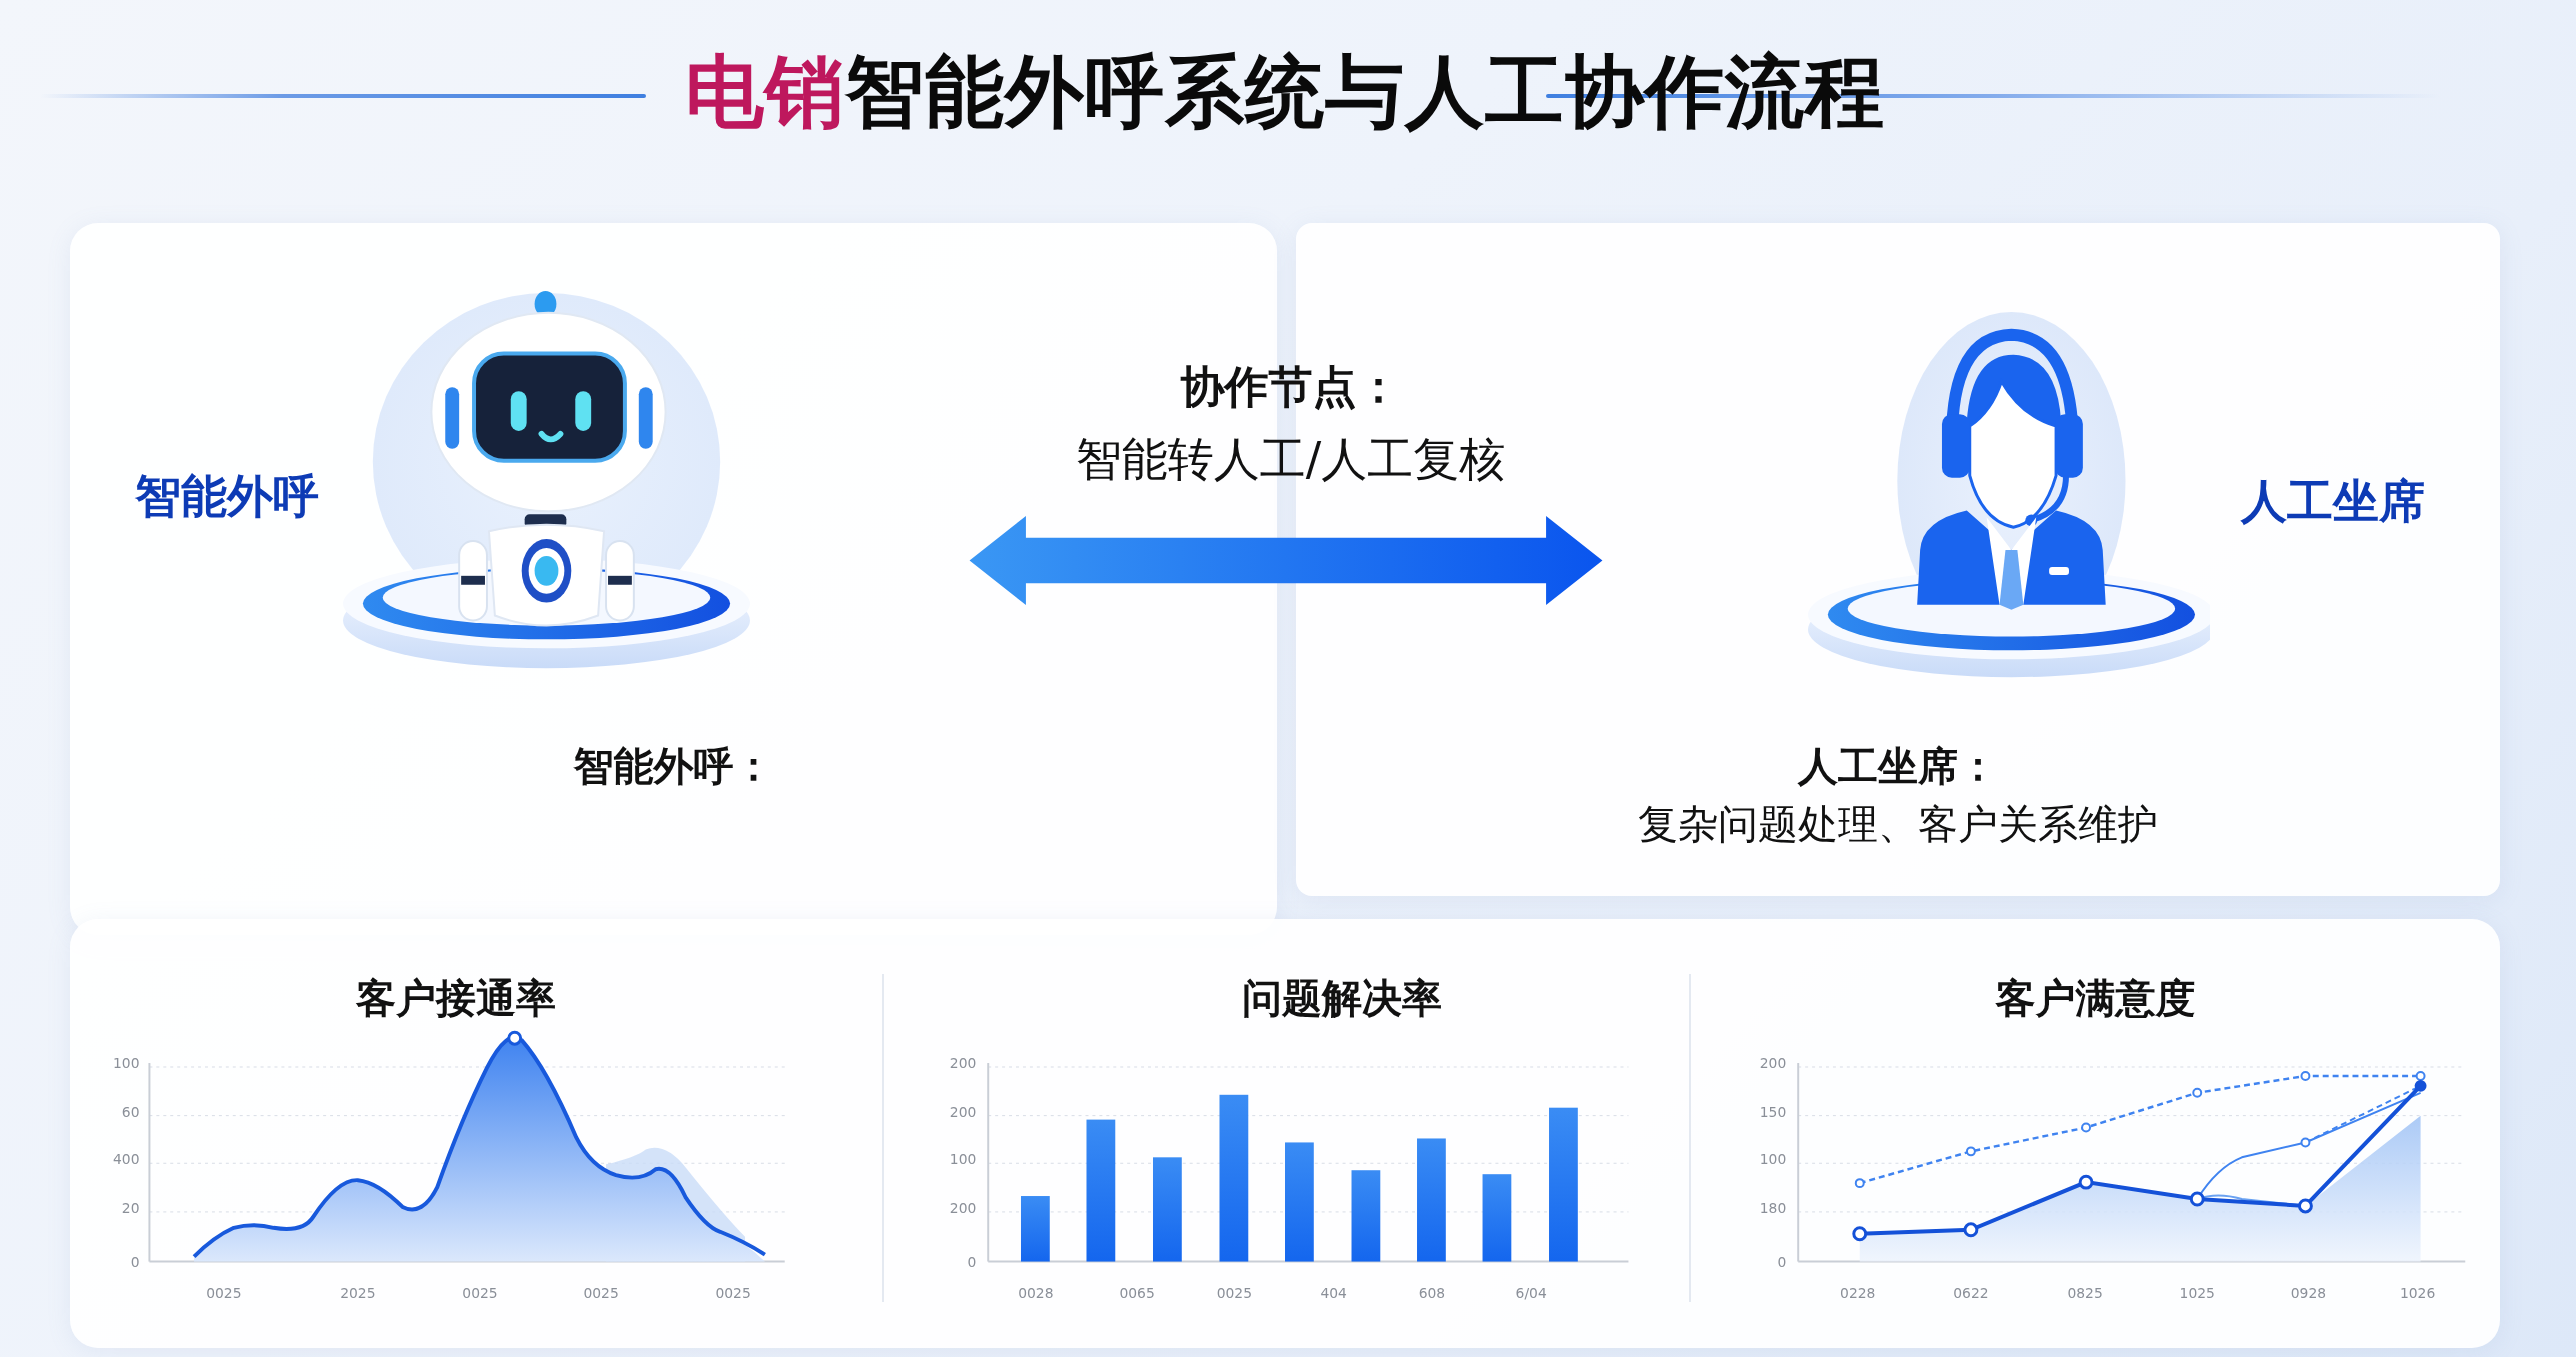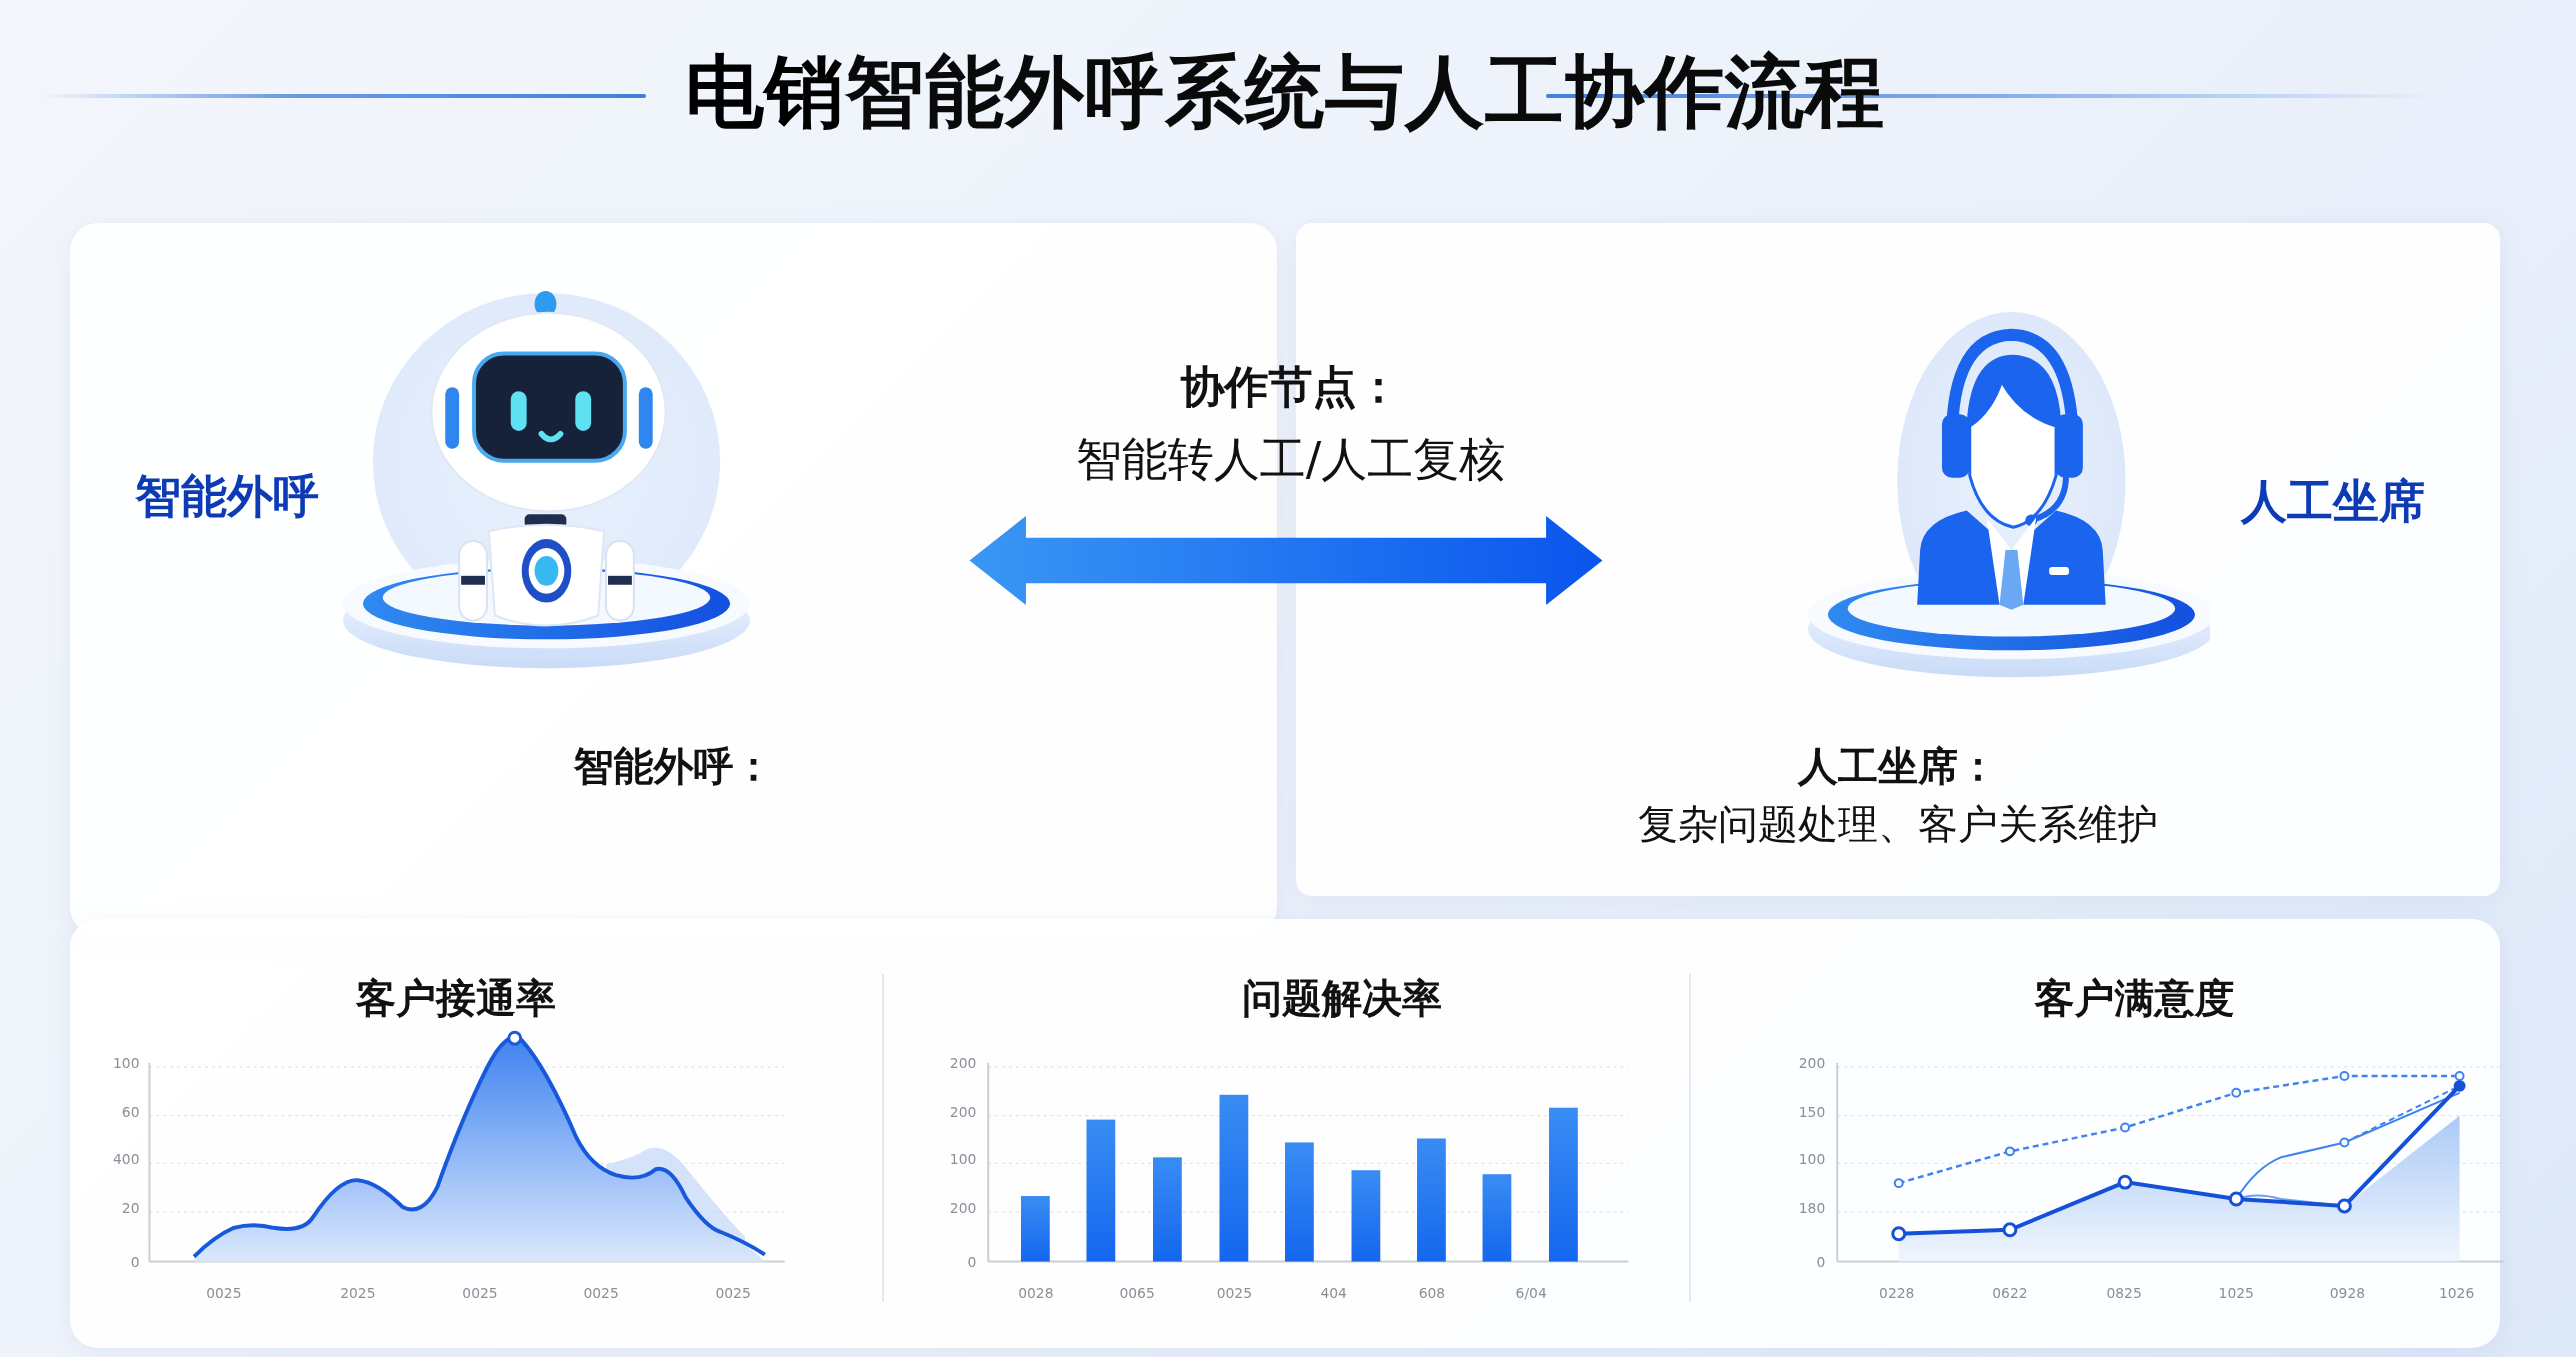--- a/index.html
+++ b/index.html
@@ -7,21 +7,21 @@
   body {
     font-family: "DejaVu Sans", "Liberation Sans", sans-serif;
     background: linear-gradient(135deg, #f3f6fb 0%, #eef3fb 40%, #e8effa 70%, #dde8f8 100%);
     position: relative;
     color: #111;
   }
   .title-line { position: absolute; top: 94px; height: 4px; border-radius: 2px; }
   .title-line.left { left: 40px; width: 606px; background: linear-gradient(90deg, rgba(74,134,232,0) 0%, #6c9be6 40%, #3f7fe0 100%); }
   .title-line.right { left: 1546px; width: 894px; background: linear-gradient(90deg, #3f7fe0 0%, #84acec 50%, rgba(132,172,236,0) 100%); }
   .page-title { font-size: 79px; font-weight: bold; letter-spacing: 1px; white-space: nowrap; position: absolute; left: 685px; top: 40px; }
-  .page-title .accent { color: #000000; }
+  .page-title .accent { color: #be185d; }
   .page-title .rest { color: #0a0a0a; }
 
   .card {
     position: absolute; background: rgba(255,255,255,0.92);
     border-radius: 28px; box-shadow: 0 4px 24px rgba(120,150,200,0.12);
   }
   .top-left { left: 70px; top: 223px; width: 1207px; height: 712px; }
   .top-right { left: 1296px; top: 223px; width: 1204px; height: 673px; border-radius: 16px; }
   .bottom { left: 70px; top: 919px; width: 2430px; height: 429px; }
 
@@ -237,21 +237,21 @@
       <text class="tick" x="255" y="382" text-anchor="middle">0065</text>
       <text class="tick" x="353" y="382" text-anchor="middle">0025</text>
       <text class="tick" x="453" y="382" text-anchor="middle">404</text>
       <text class="tick" x="552" y="382" text-anchor="middle">608</text>
       <text class="tick" x="652" y="382" text-anchor="middle">6/04</text>
     </svg>
   </div>
 
   <div class="divider" style="left:1619px;"></div>
 
-  <div class="chart-col" style="left:1621px; width:809px;margin-left:39px;">
+  <div class="chart-col" style="left:1621px; width:809px;">
     <div class="chart-title" style="left:0;">客户满意度</div>
     <svg class="chart-svg" width="809" height="429" viewBox="0 0 815 432">
       <defs>
         <linearGradient id="lineFill" x1="0" y1="0" x2="0" y2="1">
           <stop offset="0%" stop-color="#9dc1f5"></stop>
             <stop offset="100%" stop-color="#eef4fd"></stop>
         </linearGradient>
       </defs>
       <g stroke="#d8dde6" stroke-dasharray="3 4" stroke-width="1">
         <line x1="108" y1="149" x2="780" y2="149"></line>

